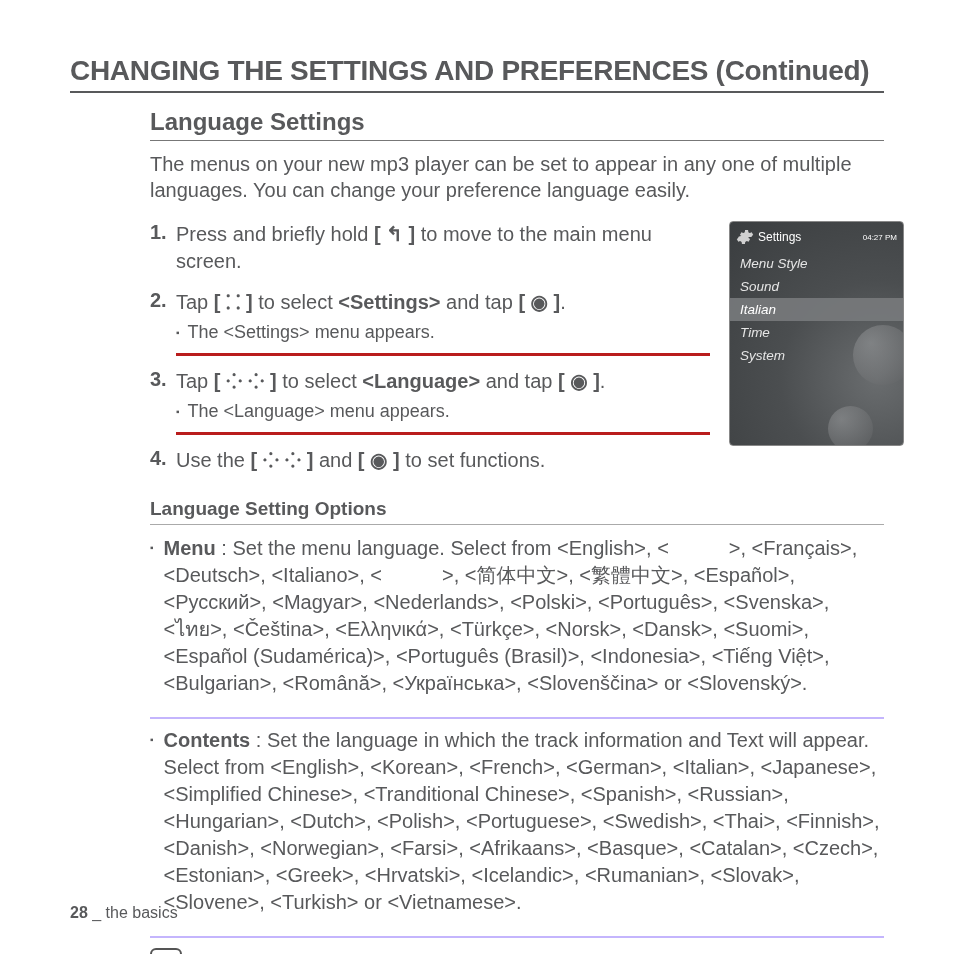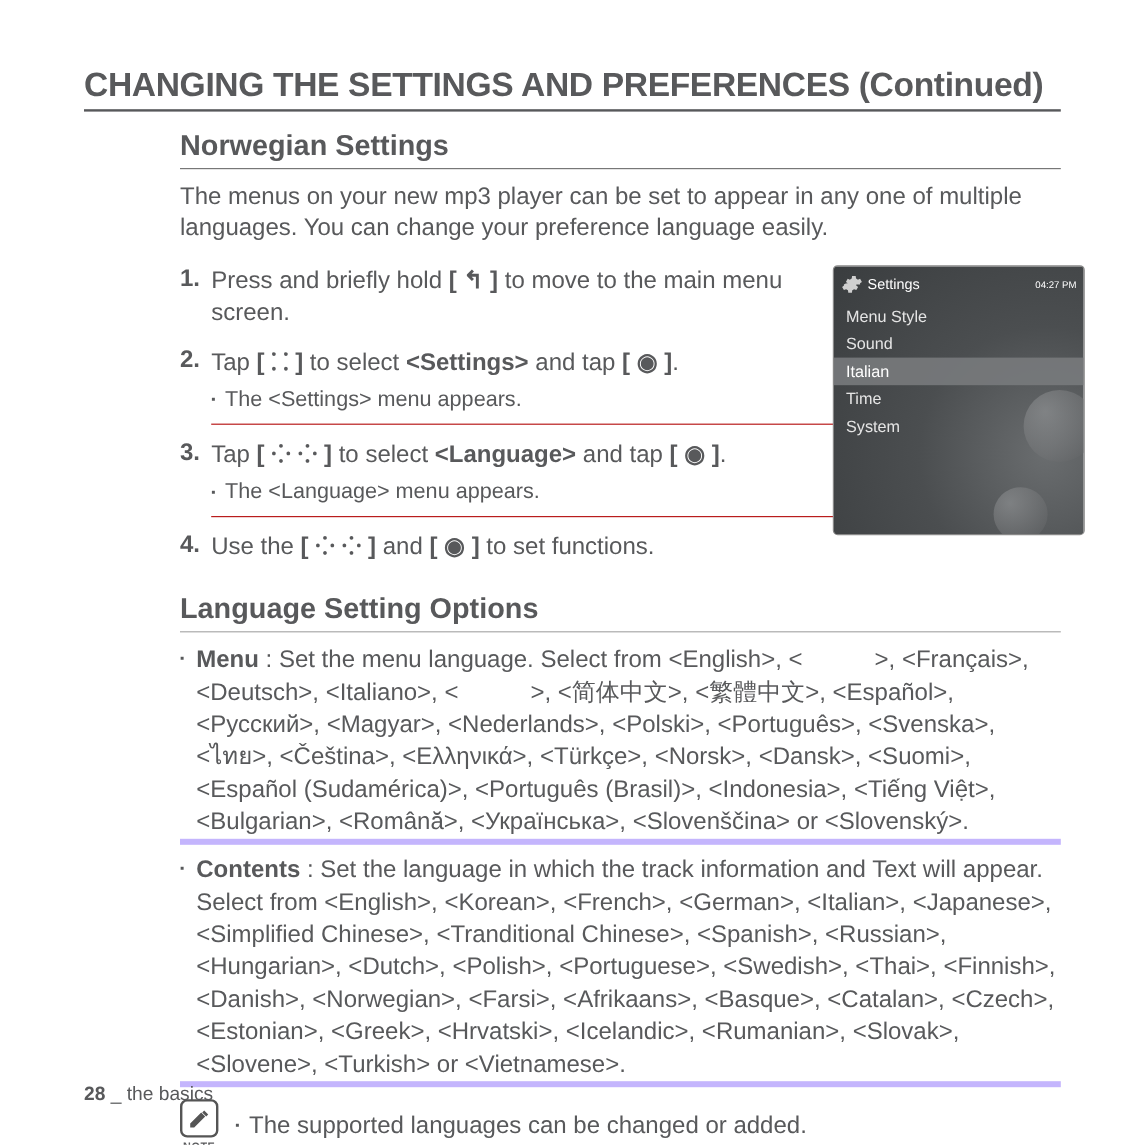--- a/index.html
+++ b/index.html
@@ -30,71 +30,71 @@
     padding-bottom: 4px;
     margin: 0 0 10px 80px;
     color: #58595b;
   }
   .intro { margin: 0 0 18px 80px; line-height: 1.3; }
   .steps-wrap { position: relative; margin-left: 80px; }
   .steps { margin: 0; padding: 0; width: 560px; }
   .step { display: flex; margin: 0 0 6px 0; }
   .num { font-weight: bold; width: 26px; flex-shrink: 0; }
   .step-body { flex: 1; line-height: 1.35; }
-  .sub { margin: 6px 0 12px 26px; font-size: 18px; border-bottom: 1px solid #b91c1c; padding-bottom: 10px; }
+  .sub { margin: 6px 0 12px 26px; font-size: 18px; border-bottom: 3px solid #b91c1c; padding-bottom: 10px; }
   .sub::before { content: "▪"; margin-right: 8px; font-size: 10px; vertical-align: 2px; }
   h3 {
-    font-size: 24px;
+    font-size: 19px;
     font-weight: bold;
     border-bottom: 1px solid #aaa;
     padding-bottom: 4px;
     margin: 24px 0 10px 80px;
   }
   .options { margin: 0 0 10px 80px; padding: 0; list-style: none; }
-  .options li { display: flex; padding-bottom: 0; border-bottom: 5px solid #c4b5fd; margin-bottom: 8px; line-height: 1.35; }
+  .options li { display: flex; padding-bottom: 20px; border-bottom: 2px solid #c4b5fd; margin-bottom: 8px; line-height: 1.35; }
   .options li::before { content: "▪"; margin-right: 10px; font-size: 10px; margin-top: 6px; }
   .note-row { display: flex; align-items: center; margin-left: 80px; margin-top: 6px; }
   .note-icon-box { text-align: center; margin-right: 14px; }
   .note-icon {
     width: 32px; height: 32px; border: 2px solid #555; border-radius: 6px;
     display: flex; align-items: center; justify-content: center; background: #fff;
   }
   .note-icon svg { width: 20px; height: 20px; }
   .note-label { font-size: 9px; font-weight: bold; letter-spacing: 0.5px; margin-top: 2px; }
   .footer { position: absolute; bottom: 32px; left: 70px; font-size: 16px; }
   .footer .pnum { font-weight: bold; }
   .footer .und { }
 
   
   .device {
     position: absolute; top: 0; right: -20px;
-    width: 210px; height: 225px;
+    width: 175px; height: 225px;
     background: radial-gradient(circle at 85% 70%, #6a6d6f 0%, #4b4e50 45%, #3a3d3f 100%);
     border: 1px solid #888; border-radius: 4px;
     overflow: hidden;
     color: #d8d9da;
     font-size: 13px;
   }
   .device-header { display: flex; align-items: center; justify-content: space-between; padding: 6px 6px 2px 6px; }
   .device-header-left { display: flex; align-items: center; gap: 4px; }
   .gear { width: 18px; height: 18px; }
   .device-title { color: #fff; font-size: 12px; }
   .device-time { font-size: 8px; color: #fff; }
   .device-menu { list-style: none; margin: 4px 0 0 0; padding: 0; }
-  .device-menu li { padding: 4px 10px; font-size: 13.5px; color: #e5e5e5; }
+  .device-menu li { padding: 4px 10px; font-size: 13.5px; color: #e5e5e5; font-style: italic; }
   .device-menu li.selected { background: rgba(120,122,124,0.9); color: #fff; }
   .bubble { position: absolute; border-radius: 50%; background: radial-gradient(circle at 30% 30%, #9a9c9e, #595b5d); opacity: 0.55; }
   .b { font-weight: bold; }
 </style>
 </head>
 <body>
 
 <div class="page">
   <h1>CHANGING THE SETTINGS AND PREFERENCES (Continued)</h1>
-  <h2>Norwegian Settings</h2>
+  <h2>Language Settings</h2>
   <p class="intro">The menus on your new mp3 player can be set to appear in any one of multiple languages. You can change your preference language easily.</p>
 
   <div class="steps-wrap">
     <div class="steps">
 
       <div class="step">
         <div class="num">1.</div>
         <div class="step-body">
           <span>Press and briefly hold </span><span class="b">[ ↰ ]</span><span> to move to the main menu screen.</span>
         </div>

